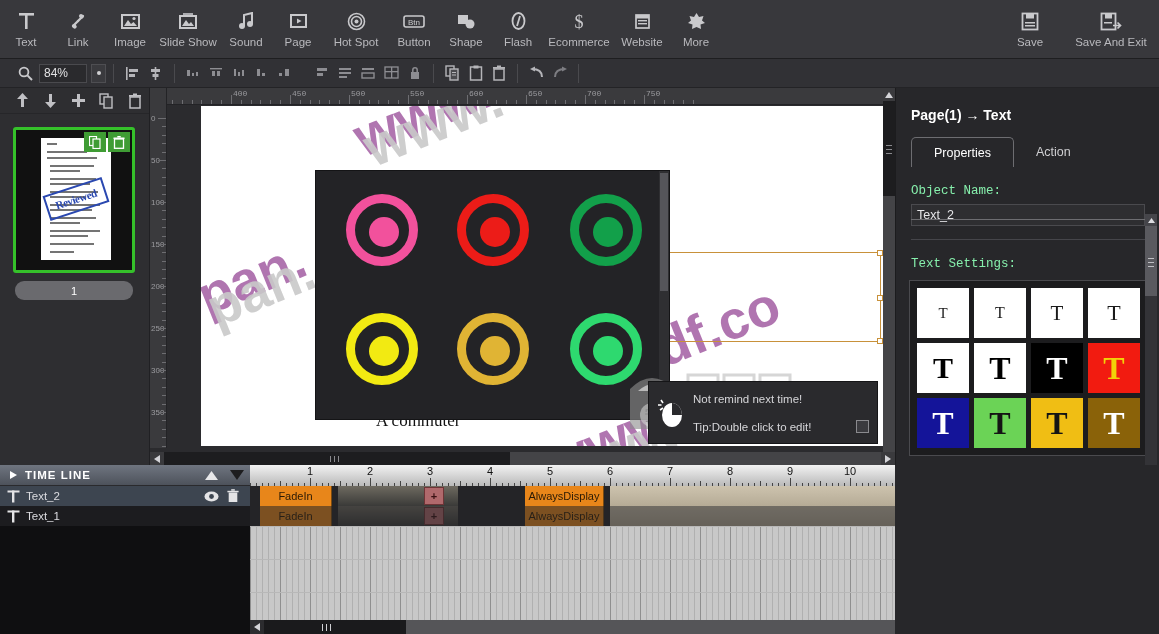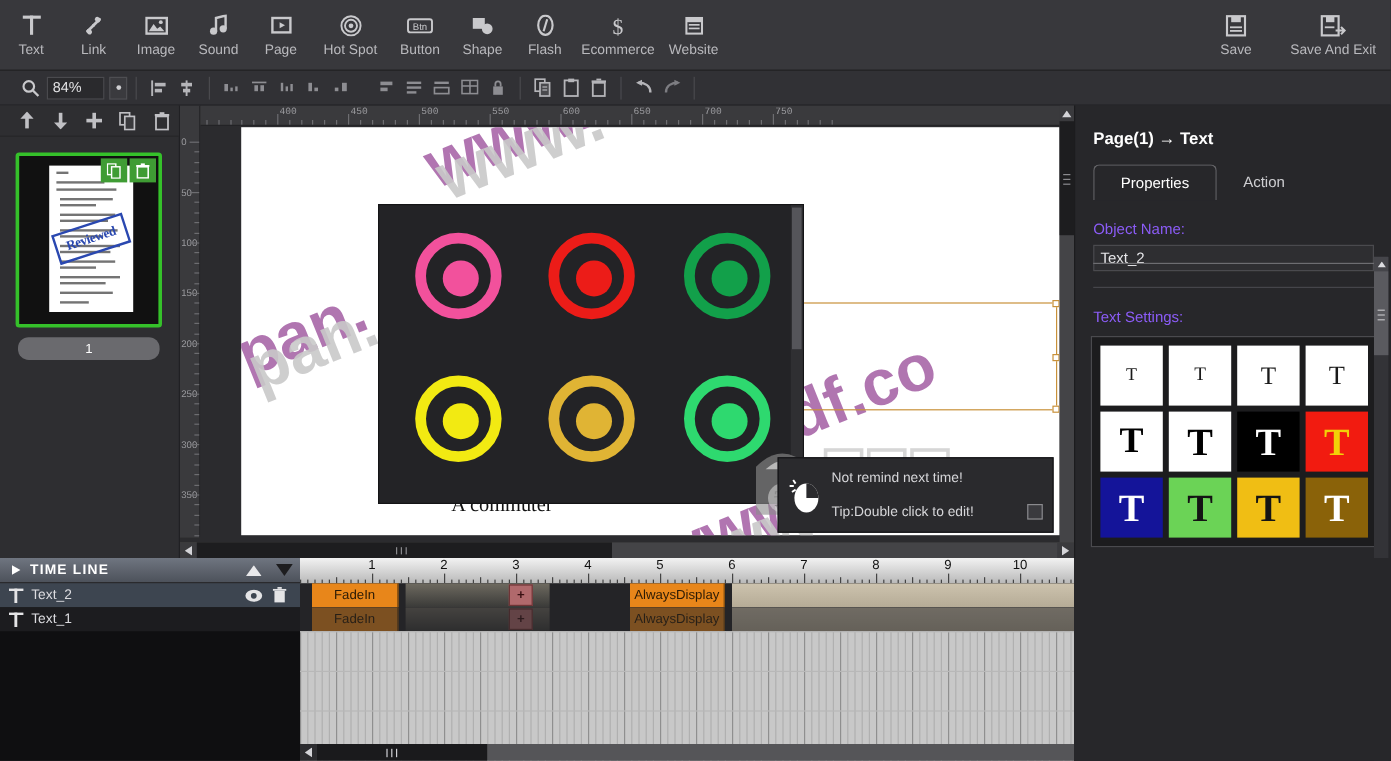--- a/index.html
+++ b/index.html
@@ -169,21 +169,21 @@
     background:#27272a; border-left:1px solid #1c1c1e;
   }
   #bc { margin:19px 0 0 15px; font-size:14px; font-weight:bold; color:#ffffff; }
   #tabs { margin:14px 0 0 15px; display:flex; align-items:flex-end; height:30px; position:relative;}
   .tab {
     height:30px; padding:0 22px; display:flex; align-items:center; justify-content:center;
     font-size:12.5px; color:#cfcfd2; cursor:pointer;
   }
   .tab.active { border:1px solid #6d6d71; border-bottom:none; border-radius:5px 5px 0 0; color:#fff; background:#27272a;}
   #tabline { position:absolute; left:15px; top:131px; width:234px; height:1px; background:#6d6d71;}
-  .fieldlabel { margin:17px 0 0 15px; font-size:12.5px; color:#8b5cf6;}
+  .fieldlabel { margin:17px 0 0 15px; font-size:12.5px; color:#86efac;font-family:Liberation Mono, monospace;}
   #objname {
     margin:6px 0 0 15px; width:234px; height:22px; background:#2e2e31; border:1px solid #4a4a4e;
     color:#e6e6e9; font-size:12.5px; display:flex; align-items:center; padding-left:5px;
   }
   #divider { margin:13px 0 0 15px; width:234px; height:1px; background:#45454a; }
   #swatchbox {
     margin:9px 0 0 13px; width:239px; height:176px; background:#1c1c1e; border:1px solid #4a4a4e;
     padding:7px; display:grid; grid-template-columns:repeat(4,1fr); grid-template-rows:repeat(3,1fr);
     gap:5px;
   }
@@ -278,20 +278,30 @@
       <span class="ic">
         <svg width="19" height="17" viewBox="0 0 19 17">
             <rect x="1" y="2" width="17" height="13" fill="none" stroke="#c9c9cc" stroke-width="2"></rect>
             <path d="M3 13 L7 7 L10 11 L12.5 9 L16 13 Z" fill="#c9c9cc"></path>
             <circle cx="13" cy="5.5" r="1.6" fill="#c9c9cc"></circle>
           </svg>
       </span>
       <span class="lb">Image</span>
     </div>
 
+    <div class="tb-item wide">
+      <span class="ic">
+        <svg width="20" height="17" viewBox="0 0 20 17">
+            <rect x="2" y="3" width="16" height="12" fill="none" stroke="#c9c9cc" stroke-width="2"></rect>
+            <path d="M4 13 L8 7 L11 11 L13 9 L16 13 Z" fill="#c9c9cc"></path>
+            <path d="M5 1 L15 1" stroke="#c9c9cc" stroke-width="1.6"></path>
+          </svg>
+      </span>
+      <span class="lb">Slide Show</span>
+    </div>
 
     <div class="tb-item">
       <span class="ic">
         <svg width="16" height="18" viewBox="0 0 16 18">
             <path d="M6 14 L6 3 L14 1 L14 12" stroke="#c9c9cc" stroke-width="2" fill="none"></path>
             <circle cx="4" cy="14" r="3" fill="#c9c9cc"></circle>
             <circle cx="12" cy="12" r="3" fill="#c9c9cc"></circle>
           </svg>
       </span>
       <span class="lb">Sound</span>
@@ -363,20 +373,28 @@
         <svg width="17" height="18" viewBox="0 0 17 18">
             <rect x="2" y="3" width="13" height="13" fill="none" stroke="#c9c9cc" stroke-width="1.7"></rect>
             <rect x="2" y="3" width="13" height="3.5" fill="#c9c9cc"></rect>
             <rect x="4" y="8" width="9" height="1.4" fill="#c9c9cc"></rect>
             <rect x="4" y="11" width="9" height="1.4" fill="#c9c9cc"></rect>
           </svg>
       </span>
       <span class="lb">Website</span>
     </div>
 
+    <div class="tb-item">
+      <span class="ic">
+        <svg width="19" height="19" viewBox="0 0 19 19">
+            <path d="M9.5 1 L12 5 L16.5 4 L15 8.5 L18 11 L13.5 12.5 L14 17 L9.5 15 L5 17 L5.5 12.5 L1 11 L4 8.5 L2.5 4 L7 5 Z" fill="#c9c9cc"></path>
+          </svg>
+      </span>
+      <span class="lb">More</span>
+    </div>
   </div>
 
   <div class="tb-spacer"></div>
 
   <div class="tb-item save">
     <span class="ic">
       <svg width="18" height="19" viewBox="0 0 18 19">
           <rect x="1.5" y="1.5" width="15" height="16" fill="none" stroke="#c9c9cc" stroke-width="1.8"></rect>
           <rect x="5" y="1.5" width="8" height="5" fill="#c9c9cc"></rect>
           <rect x="4" y="10" width="10" height="1.5" fill="#c9c9cc"></rect>

